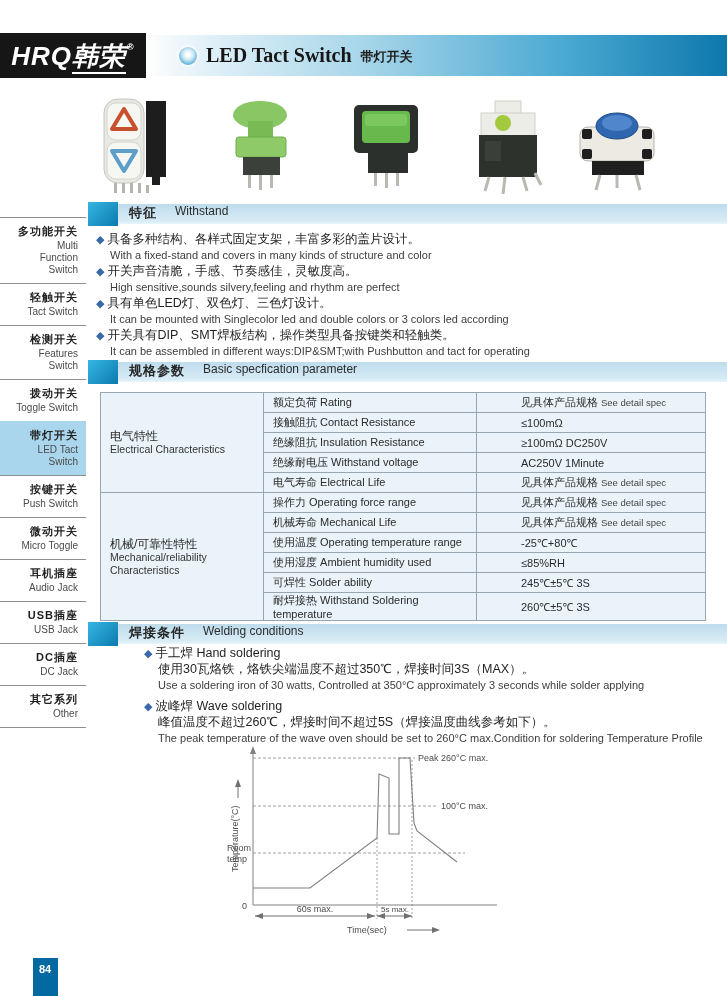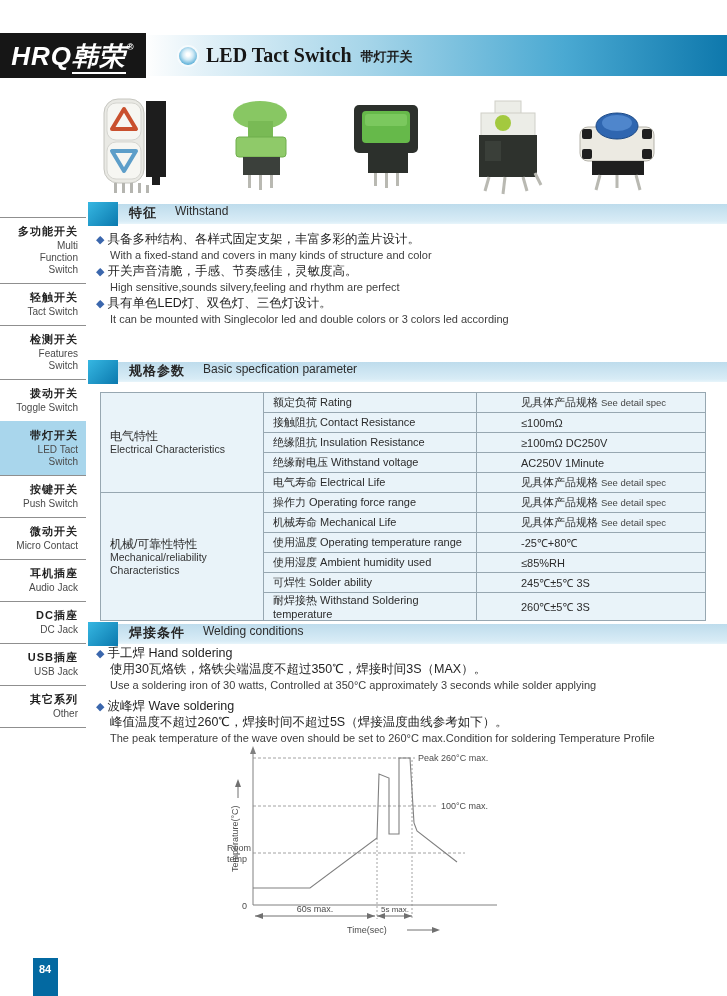--- a/index.html
+++ b/index.html
@@ -43,21 +43,21 @@
   .sec-en{font-size:12px;color:#2c2c2c;margin-left:6px;}
 
   
   .feat-list{position:absolute;left:96px;top:232px;width:610px;}
   .feat{margin-bottom:3px;}
   .feat-zh{font-size:12.5px;color:#1f1f1f;line-height:15px;}
   .bullet{color:#3b67ad;font-size:11px;margin-right:3px;}
   .feat-en{font-size:11px;color:#3d3d3d;line-height:12px;margin:2px 0 3px 14px;}
 
   .weld-list{position:absolute;left:96px;top:645px;width:615px;}
-  .weld{margin-bottom:5px;}
+  .weld{margin-bottom:5px;margin-left:48px;}
   .weld-head{font-size:12.5px;color:#1f1f1f;line-height:16px;}
   .weld-zh{font-size:12.5px;font-weight:normal;color:#1f1f1f;line-height:17px;margin-left:14px;}
   .weld-en{font-size:11px;color:#3d3d3d;line-height:15px;margin-left:14px;}
 
   
   .spec-table{position:absolute;left:100px;top:392px;border-collapse:collapse;background:#e9f3f9;}
   .spec-table td{border:1px solid #97a7b1;font-size:11px;color:#2b2b2b;height:19px;
                  padding:0 4px 0 9px;vertical-align:middle;}
   td.grp{width:149px;}
   td.param{width:199px;}
@@ -185,33 +185,33 @@
         <div class="side-zh">带灯开关</div>
         <div class="side-en">LED Tact
 Switch</div>
       </div>
     <div class="side-item">
         <div class="side-zh">按键开关</div>
         <div class="side-en">Push Switch</div>
       </div>
     <div class="side-item">
         <div class="side-zh">微动开关</div>
-        <div class="side-en">Micro Contact</div>
+        <div class="side-en">Micro Toggle</div>
       </div>
     <div class="side-item">
         <div class="side-zh">耳机插座</div>
         <div class="side-en">Audio Jack</div>
       </div>
     <div class="side-item">
+        <div class="side-zh">USB插座</div>
+        <div class="side-en">USB Jack</div>
+      </div>
+    <div class="side-item">
         <div class="side-zh">DC插座</div>
         <div class="side-en">DC Jack</div>
-      </div>
-    <div class="side-item">
-        <div class="side-zh">USB插座</div>
-        <div class="side-en">USB Jack</div>
       </div>
     <div class="side-item last">
         <div class="side-zh">其它系列</div>
         <div class="side-en">Other</div>
       </div>
   </div>
 
   <div class="sec" style="top:202px">
     <div class="sec-square"></div>
     <div class="sec-band">
@@ -225,20 +225,24 @@
       <div class="feat-zh"><span class="bullet">◆</span><span>具备多种结构、各样式固定支架，丰富多彩的盖片设计。</span></div>
       <div class="feat-en">With a fixed-stand and covers in many kinds of structure and color</div>
     </div>
     <div class="feat">
       <div class="feat-zh"><span class="bullet">◆</span><span>开关声音清脆，手感、节奏感佳，灵敏度高。</span></div>
       <div class="feat-en">High sensitive,sounds silvery,feeling and rhythm are perfect</div>
     </div>
     <div class="feat">
       <div class="feat-zh"><span class="bullet">◆</span><span>具有单色LED灯、双色灯、三色灯设计。</span></div>
       <div class="feat-en">It can be mounted with Singlecolor led and double colors or 3 colors led according</div>
+    </div>
+    <div class="feat">
+      <div class="feat-zh"><span class="bullet">◆</span><span>开关具有DIP、SMT焊板结构，操作类型具备按键类和轻触类。</span></div>
+      <div class="feat-en">It can be assembled in different ways:DIP&amp;SMT;with Pushbutton and tact for operating</div>
     </div>
   </div>
 
   <div class="sec" style="top:360px">
     <div class="sec-square"></div>
     <div class="sec-band">
       <span class="sec-zh">规格参数</span>
       <span class="sec-en">Basic specfication parameter</span>
     </div>
   </div>

